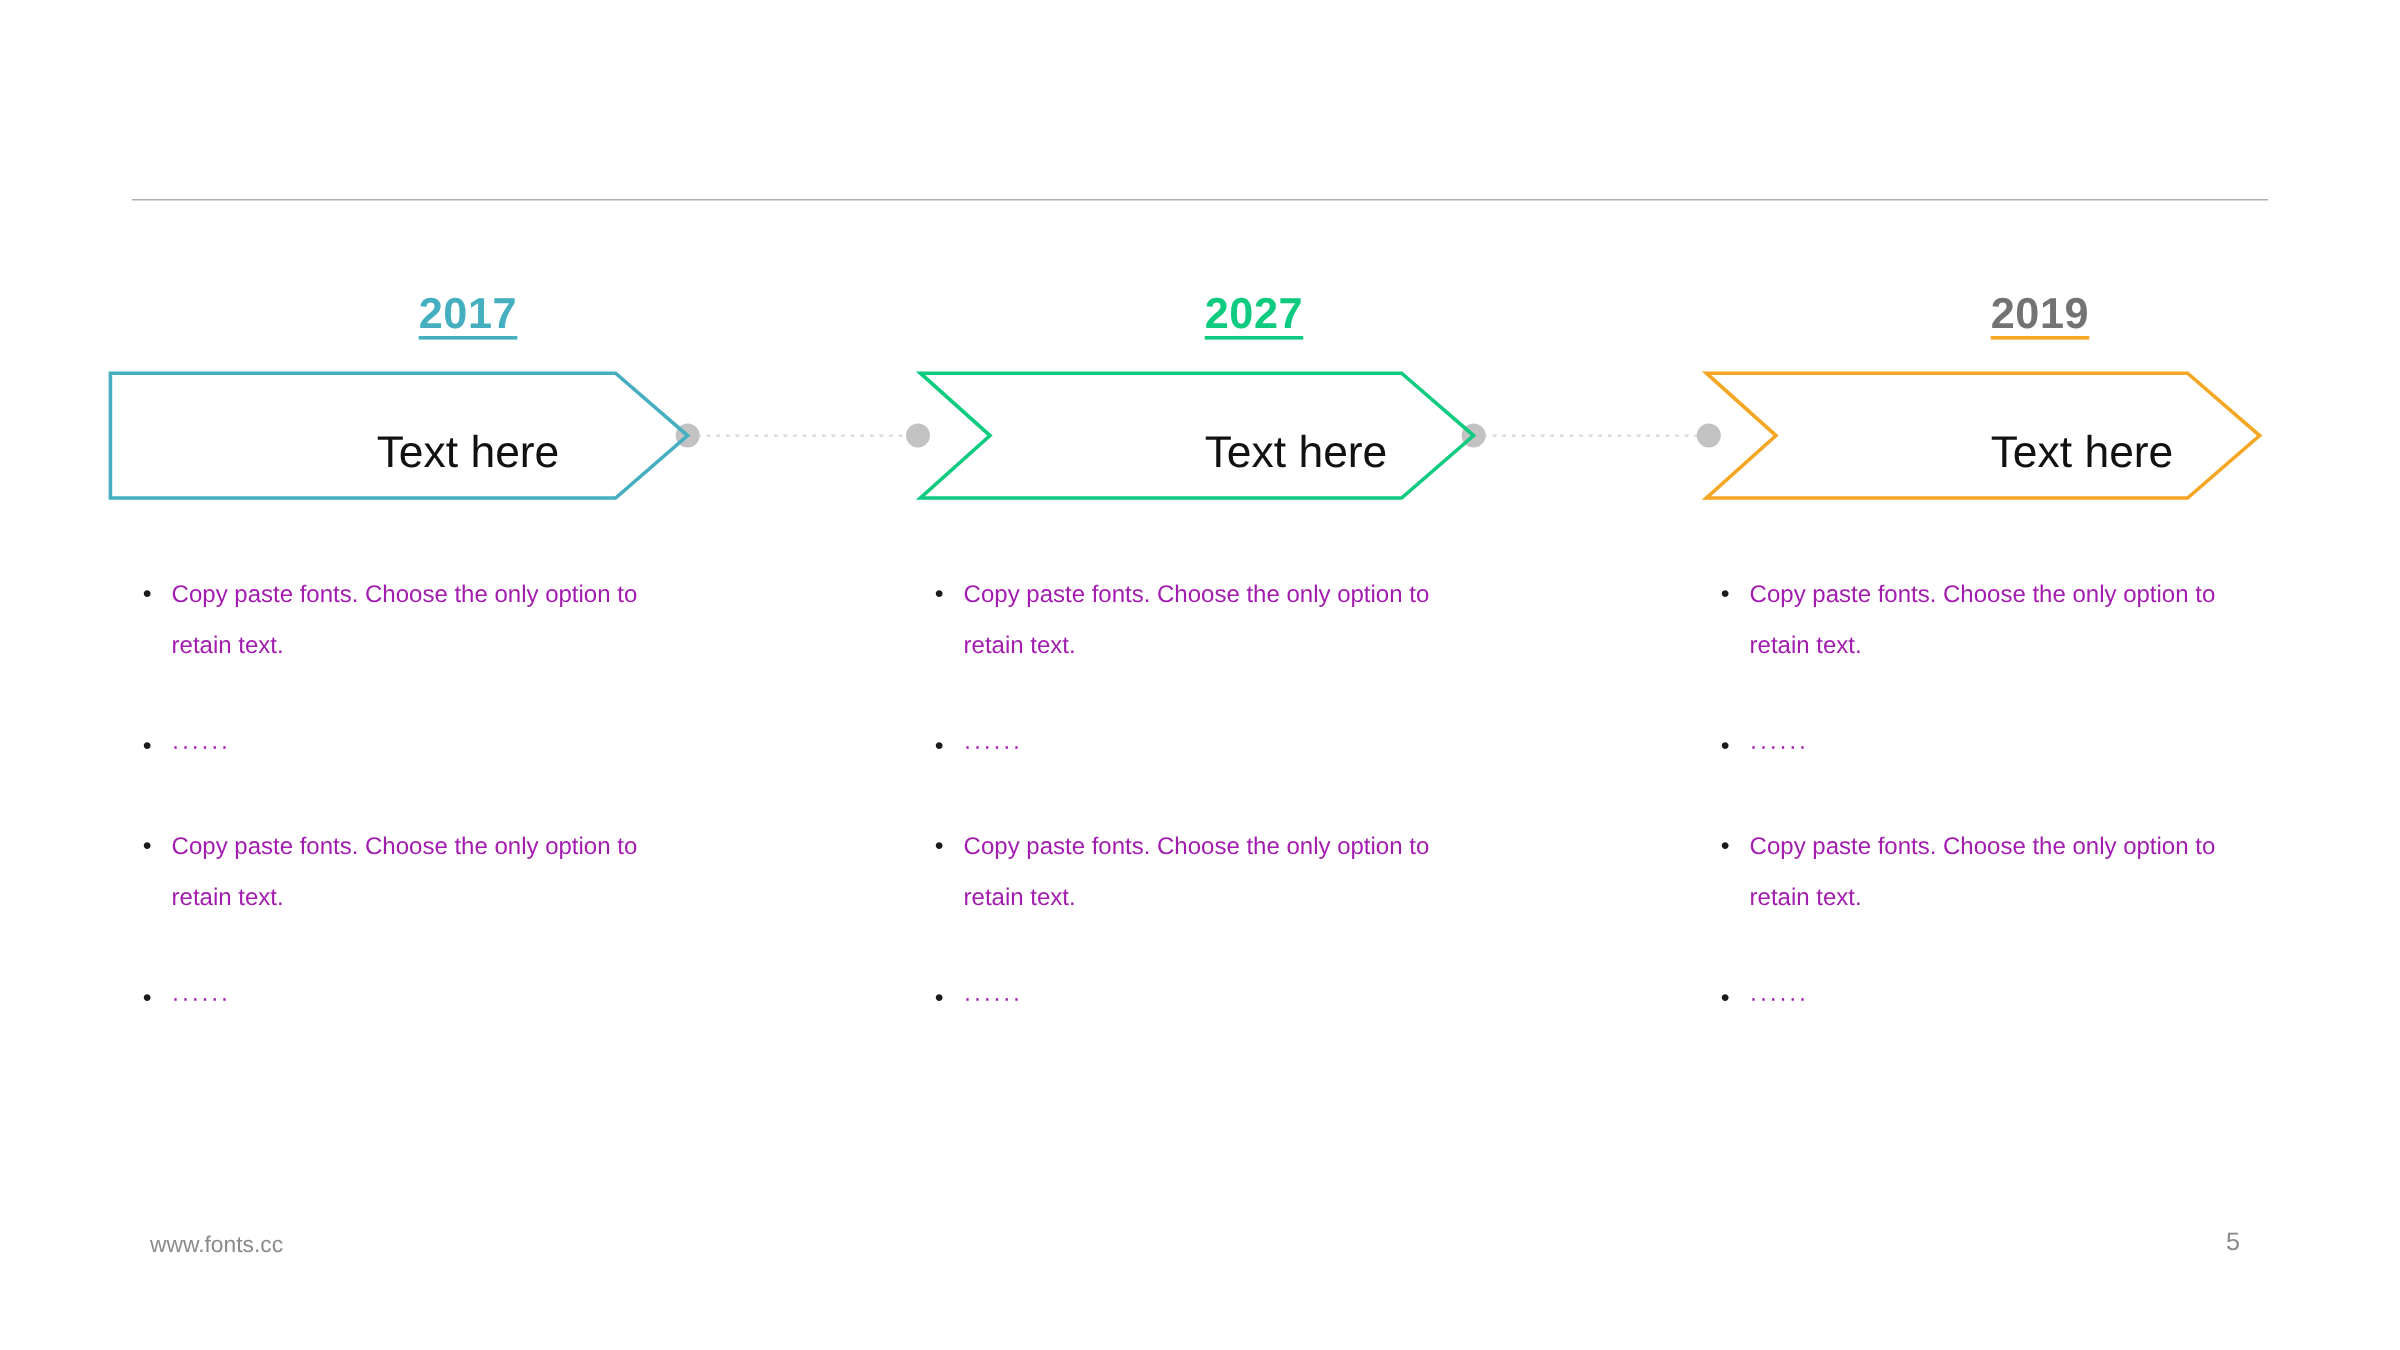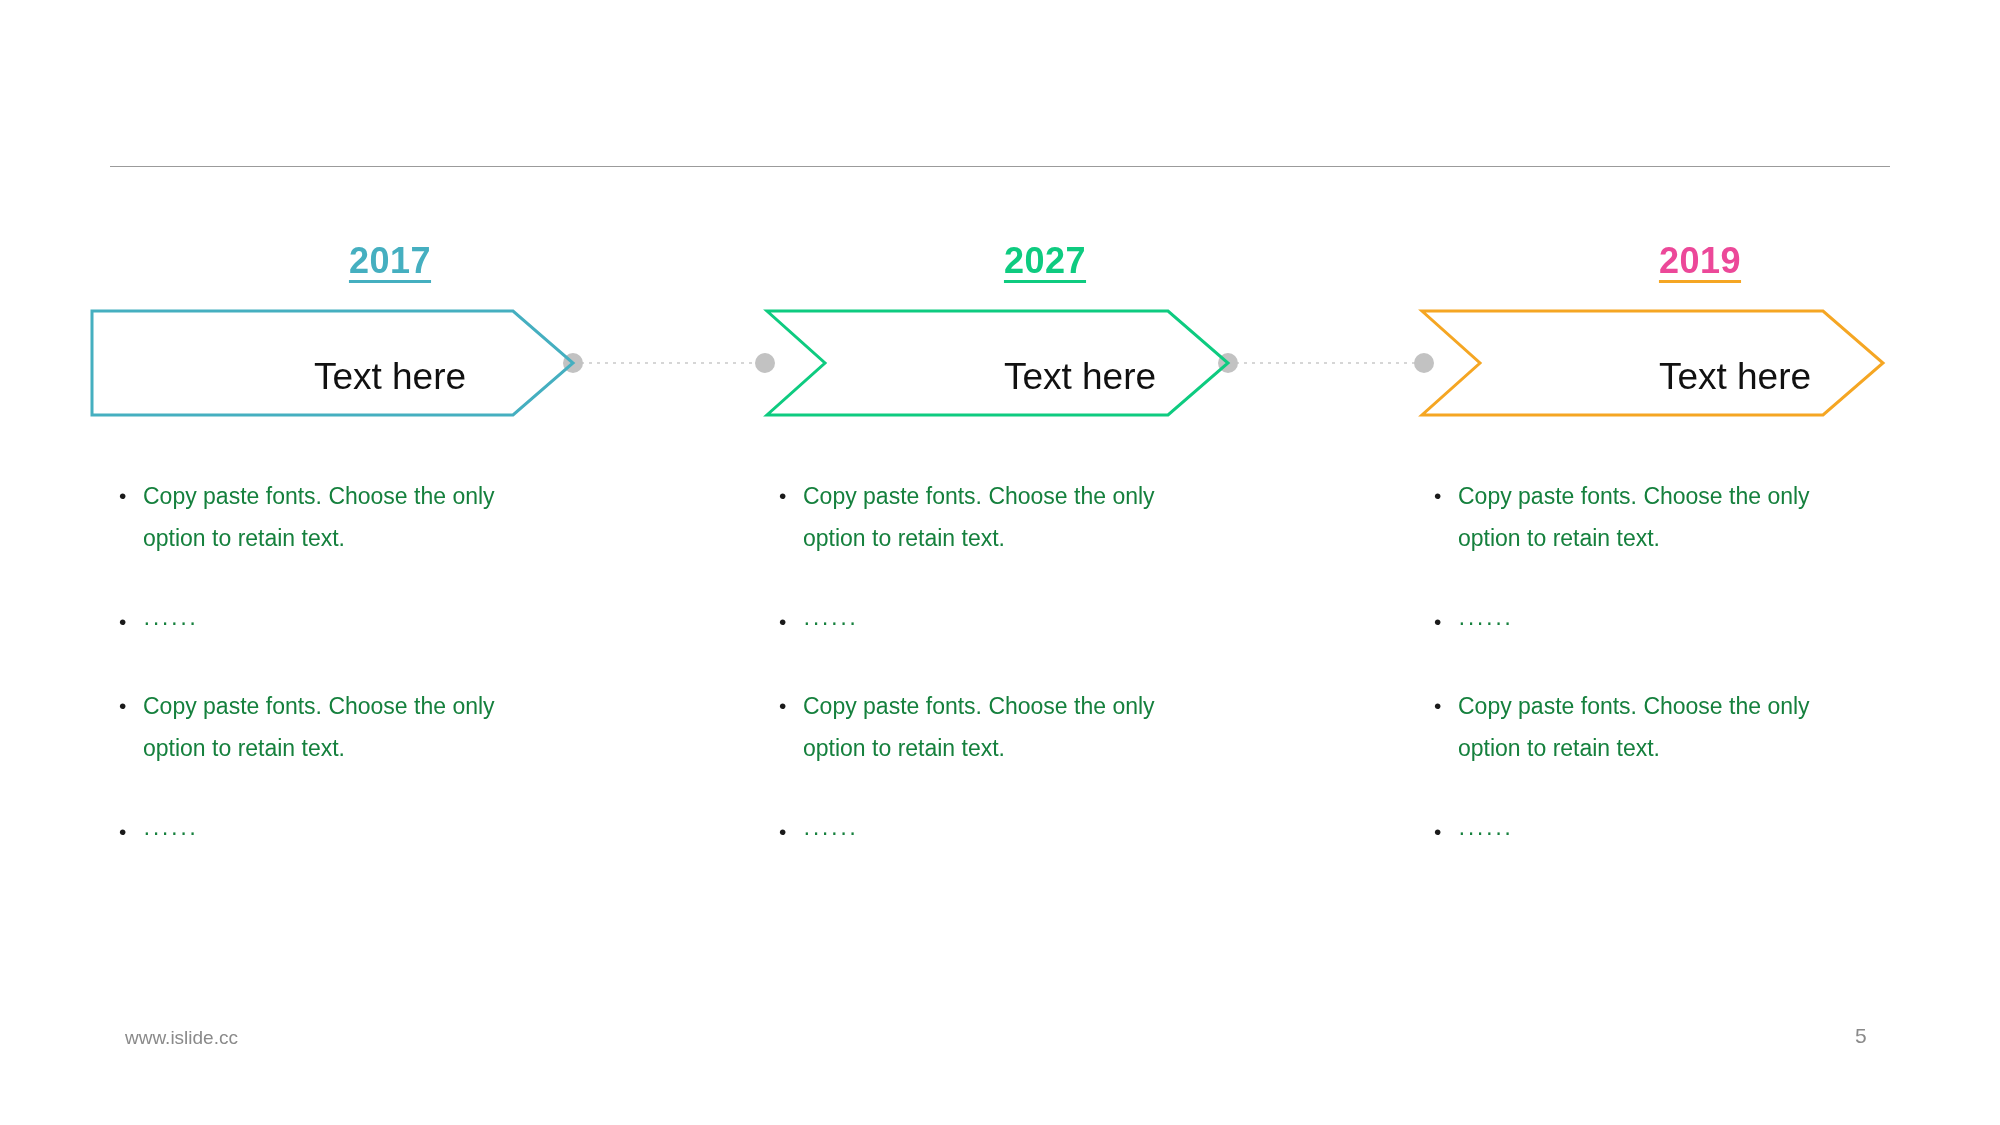--- a/index.html
+++ b/index.html
@@ -110,23 +110,23 @@
     width: 28px;
     font-size: 21px;
     line-height: 42px;
     color: #1a1a1a;
     text-align: left;
     padding-left: 4px;
     box-sizing: border-box;
   }
   .bullet-text {
     flex: 1 1 auto;
-    font-size: 23px;
+    font-size: 20px;
     line-height: 42px;
-    color: #15803d;
+    color: #a21caf;
   }
   .bullet-item.short .bullet-text {
     letter-spacing: 1.5px;
   }
 
   
   .footer-url {
     position: absolute;
     left: 125px;
     top: 1027px;
@@ -211,21 +211,21 @@
         <span class="bullet-text">Copy paste fonts. Choose the only option to retain text.</span>
       </div>
       <div class="bullet-item short">
         <span class="bullet-dot">•</span>
         <span class="bullet-text">······</span>
       </div>
     </div>
   </div>
 
   <div class="col col-2">
-    <div class="year" style="color: #ec4899; text-decoration-color: rgb(245, 166, 35);">2019</div>
+    <div class="year" style="color: #737373; text-decoration-color: rgb(245, 166, 35);">2019</div>
 
     <div class="shape-wrap">
       <svg width="620" height="110" viewBox="0 0 620 110">
         <polygon points="22,3 423,3 483,55 423,107 22,107 80,55" fill="none" stroke-width="3" stroke="#f5a623"></polygon>
       </svg>
     </div>
     <div class="shape-label">Text here</div>
 
     <div class="bullets">
       <div class="bullet-item">
@@ -240,16 +240,16 @@
         <span class="bullet-dot">•</span>
         <span class="bullet-text">Copy paste fonts. Choose the only option to retain text.</span>
       </div>
       <div class="bullet-item short">
         <span class="bullet-dot">•</span>
         <span class="bullet-text">······</span>
       </div>
     </div>
   </div>
 
-  <div class="footer-url">www.islide.cc</div>
+  <div class="footer-url">www.fonts.cc</div>
   <div class="page-num">5</div>
 
 </div>
 
 </body></html>

